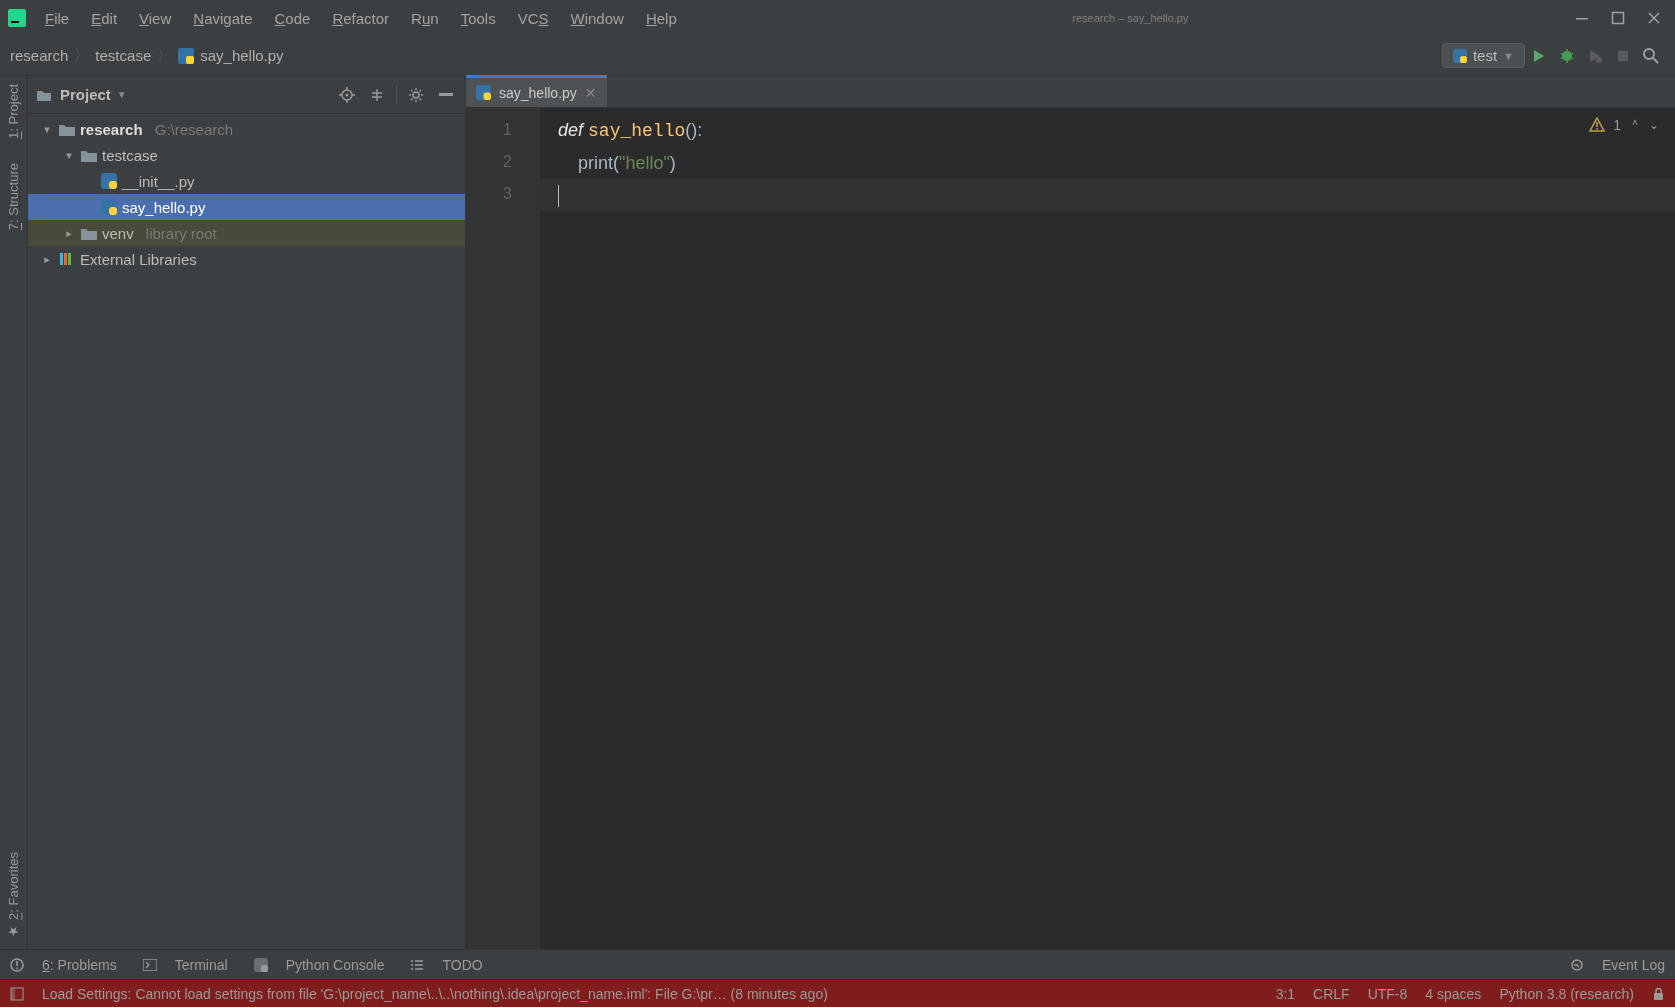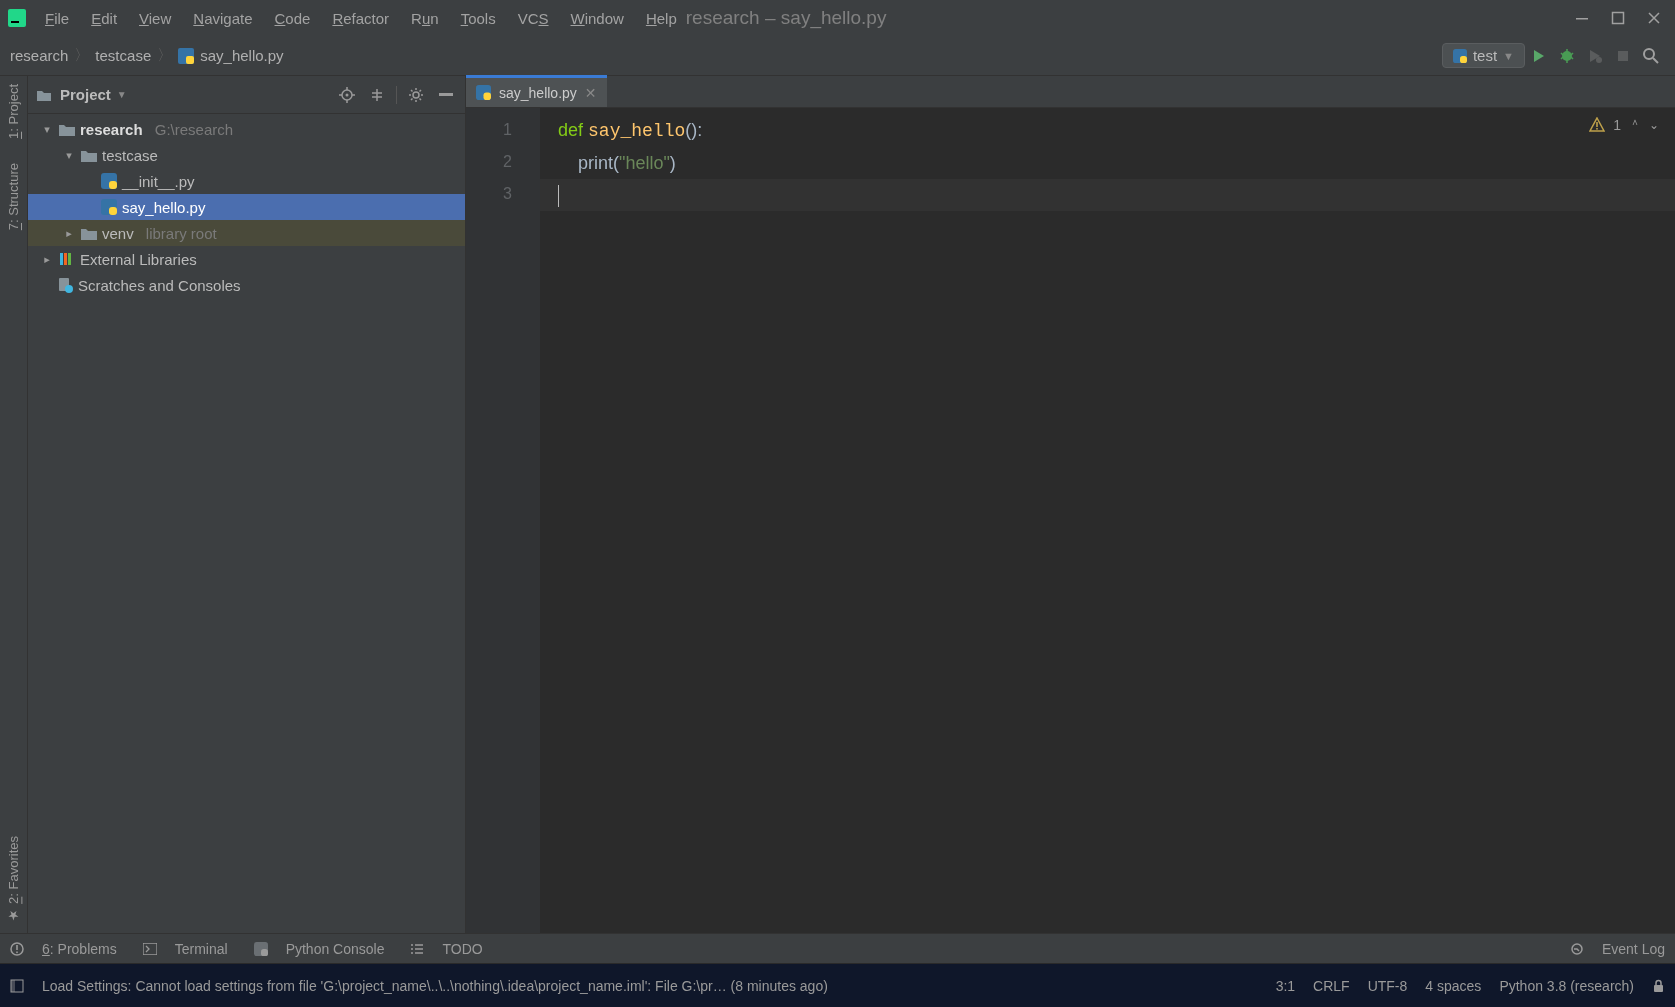--- a/index.html
+++ b/index.html
@@ -2,21 +2,21 @@
 <html><head>
 <meta charset="utf-8">
 <style>
 * { margin: 0; padding: 0; box-sizing: border-box; font-family: "Segoe UI", Arial, sans-serif; }
 body { background: #3c3f41; color: #bbbbbb; width: 1675px; height: 1007px; overflow: hidden; font-size: 15px; display: flex; flex-direction: column; }
 .titlebar { height: 36px; background: #3c3f41; display: flex; align-items: center; padding: 0 8px; }
 .titlebar .app-icon { width: 18px; height: 18px; margin-right: 10px; }
 .menubar { display: flex; gap: 4px; }
 .menuitem { padding: 3px 9px; color: #a3a3a3; cursor: default; border-radius: 3px; }
 .menuitem u { text-decoration: underline; }
-.title-center { flex: 1; text-align: left; color: #808080; font-size: 19px; }
+.title-center { flex: 1; text-align: center; color: #808080; font-size: 11px; }
 .wincontrols { display: flex; gap: 22px; color: #a0a0a0; align-items: center; padding-right: 6px; }
 .navbar { height: 40px; background: #3c3f41; border-bottom: 1px solid #323232; display: flex; align-items: center; padding: 0 10px; }
 .breadcrumbs { display: flex; align-items: center; gap: 6px; font-size: 15px; }
 .bc-sep { color: #606060; }
 .bc-item { color: #b0b0b0; }
 .nav-spacer { flex: 1; }
 .run-config { display: flex; align-items: center; gap: 6px; border: 1px solid #5a5d5f; border-radius: 4px; padding: 3px 10px; background: #4c5052; }
 .toolbar-btn { width: 28px; height: 28px; display: flex; align-items: center; justify-content: center; }
 .main { flex: 1; display: flex; min-height: 0; }
 .leftgutter { width: 28px; background: #3c3f41; border-right: 1px solid #323232; display: flex; flex-direction: column; align-items: center; padding-top: 8px; gap: 24px; }
@@ -33,30 +33,30 @@
 .chev { width: 14px; text-align: center; color: #9a9a9a; font-size: 11px; }
 .foldicon, .pyicon, .libicon, .scricon { width: 18px; height: 16px; display: inline-flex; align-items: center; justify-content: center; }
 .dim { color: #7a7a7a; }
 .editor { flex: 1; display: flex; flex-direction: column; background: #2b2b2b; min-width: 0; }
 .tabs { height: 32px; background: #3c3f41; display: flex; align-items: flex-end; border-bottom: 1px solid #323232; }
 .tab { background: #4e5254; border-top: 3px solid #3a7bd5; height: 32px; display: flex; align-items: center; padding: 0 10px; gap: 8px; color: #cccccc; font-size: 14px; }
 .tab .close { color: #888; }
 .code-wrap { flex: 1; display: flex; position: relative; }
 .gutter { width: 56px; background: #313335; color: #606366; text-align: right; padding: 6px 10px 0 0; font-family: "JetBrains Mono","Consolas",monospace; font-size: 16px; line-height: 32px; }
 .code { flex: 1; padding: 6px 0 0 18px; font-family: "JetBrains Mono","Consolas",monospace; font-size: 18px; line-height: 32px; color: #a9b7c6; }
-.kw { color: #84cc16; }
+.kw { color: #e5e5e5; font-style: italic; }
 .fn { color: #ffc66d; font-family: Liberation Mono, monospace; }
 .str { color: #6a8759; }
 .cursor { display: inline-block; width: 1px; height: 22px; background: #bbbbbb; vertical-align: middle; }
 .inspect { position: absolute; top: 8px; right: 16px; display: flex; align-items: center; gap: 8px; color: #9a9a9a; font-size: 14px; }
 .foldcol { width: 18px; background: #313335; }
 .bottombar { height: 30px; background: #3c3f41; border-top: 1px solid #323232; display: flex; align-items: center; padding: 0 10px; gap: 26px; font-size: 14px; }
 .bottombar .item { display: flex; align-items: center; gap: 18px; color: #9a9a9a; }
 .bottombar .spacer { flex: 1; }
-.statusbar { height: 44px; background: #0f172a; border-top: 1px solid #2a2a2a; display: flex; align-items: center; padding: 0 10px; gap: 18px; font-size: 14px; color: #9a9a9a; }
+.statusbar { height: 28px; background: #7f1d1d; border-top: 1px solid #2a2a2a; display: flex; align-items: center; padding: 0 10px; gap: 18px; font-size: 14px; color: #9a9a9a; }
 .statusbar .msg { flex: 1; white-space: nowrap; overflow: hidden; text-overflow: ellipsis; }
 svg { display: block; }
 .currline { background: #323232; display: block; height: 32px; margin-left: -18px; padding-left: 18px; }
 </style>
 </head>
 <body>
 
 <div class="titlebar">
   <span class="app-icon">
     <svg width="18" height="18" viewBox="0 0 18 18">
@@ -248,29 +248,20 @@
         <span class="chev">▸</span>
         <span class="libicon">
             <svg width="16" height="14" viewBox="0 0 16 14">
               <rect x="1" y="1" width="3" height="12" fill="#40b6e0"></rect>
               <rect x="5" y="1" width="3" height="12" fill="#f26522"></rect>
               <rect x="9" y="1" width="3" height="12" fill="#62b543"></rect>
             </svg>
           </span>
         <span>External Libraries</span>
       </div>
-      <div class="treerow" style="padding-left:28px">
-        <span class="scricon">
-            <svg width="16" height="16" viewBox="0 0 16 16">
-              <rect x="2" y="1" width="10" height="13" rx="1" fill="#87939a"></rect>
-              <circle cx="12" cy="12" r="4" fill="#40b6e0"></circle>
-            </svg>
-          </span>
-        <span>Scratches and Consoles</span>
-      </div>
     </div>
   </div>
 
   <div class="editor">
     <div class="tabs">
       <div class="tab">
         <span>
             <svg width="15" height="15" viewBox="0 0 16 16">
               <rect width="16" height="16" rx="3" fill="#3573a6"></rect>
               <rect x="8" y="8" width="8" height="8" rx="3" fill="#ffd43b"></rect>

